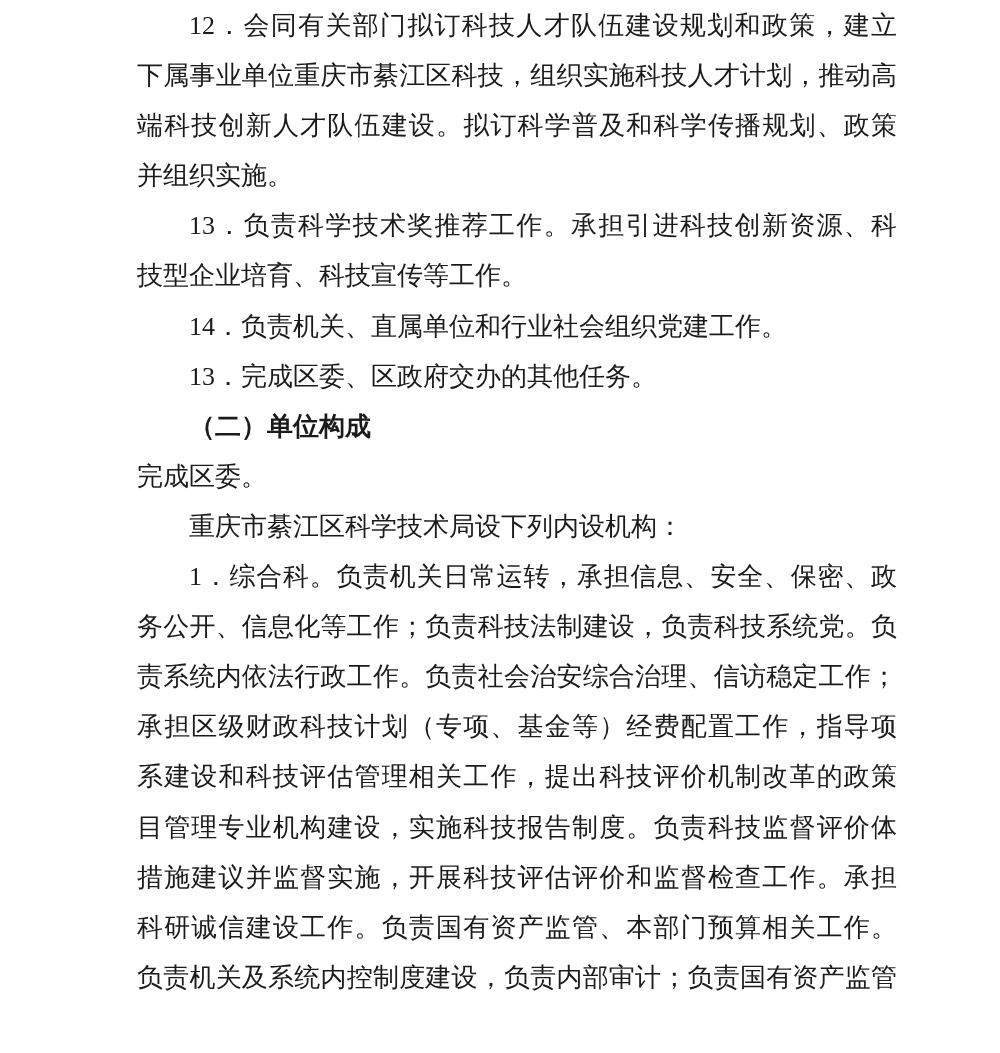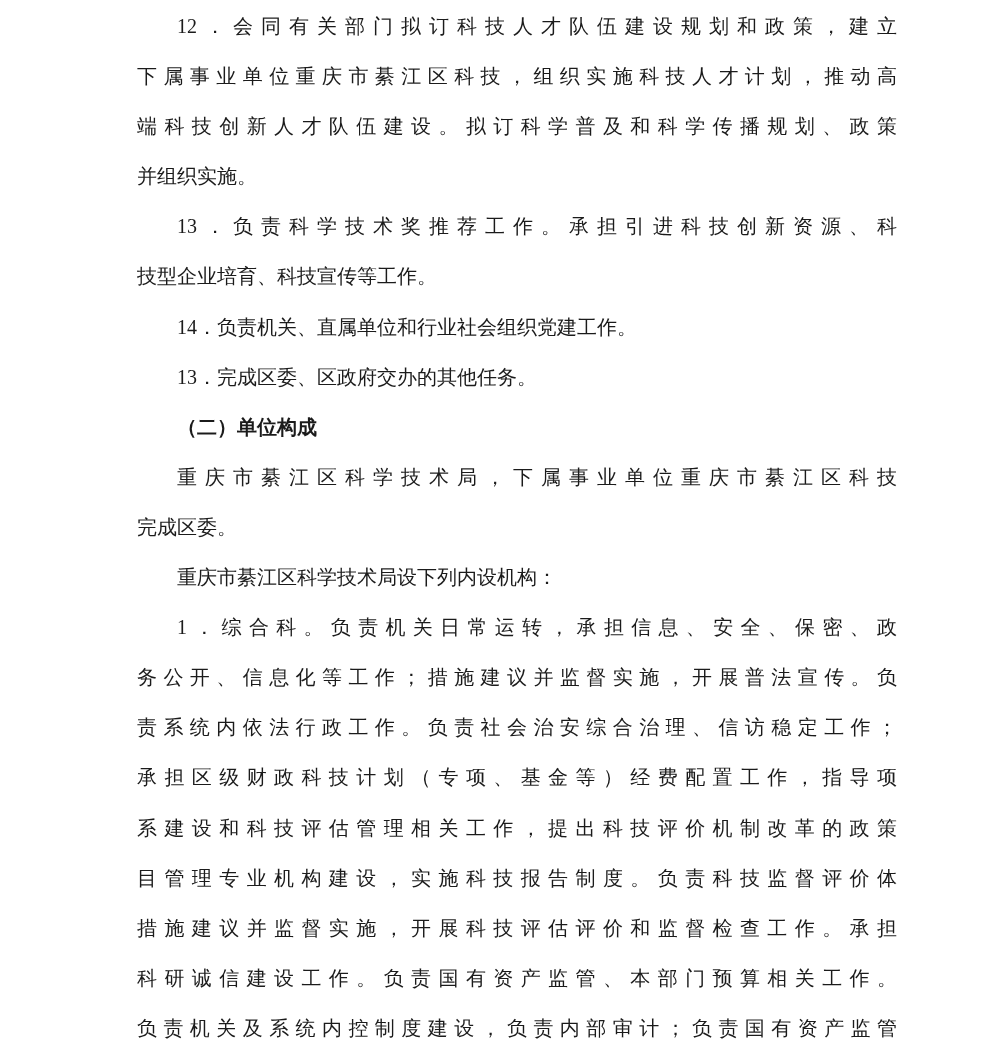--- a/index.html
+++ b/index.html
@@ -10,21 +10,21 @@
     background: #ffffff;
     overflow: hidden;
     font-family: "Liberation Serif", "DejaVu Serif", serif;
   }
   .doc {
     position: absolute;
     left: 137px;
     top: 1px;
     width: 760px;
     color: #1b1b1b;
-    font-size: 20px;
+    font-size: 26px;
     line-height: 50.1px;
     letter-spacing: 0;
     font-family: Liberation Serif, serif;
   }
   .para { margin: 0; }
   .para.heading { font-weight: bold; }
   .line {
     text-align: justify;
     text-justify: inter-character;
   }
@@ -49,29 +49,28 @@
       <div class="para">
         <div class="line indent">14．负责机关、直属单位和行业社会组织党建工作。</div>
       </div>
       <div class="para">
         <div class="line indent">13．完成区委、区政府交办的其他任务。</div>
       </div>
       <div class="para heading">
         <div class="line indent">（二）单位构成</div>
       </div>
       <div class="para">
-        <div class="line full indent">重庆市綦江区科学技术局，下属事业单位重庆市綦江区科技</div>
         <div class="line">完成区委。</div>
       </div>
       <div class="para">
         <div class="line indent">重庆市綦江区科学技术局设下列内设机构：</div>
       </div>
       <div class="para">
         <div class="line full indent">1．综合科。负责机关日常运转，承担信息、安全、保密、政</div>
-        <div class="line full">务公开、信息化等工作；措施建议并监督实施，开展普法宣传。负</div>
+        <div class="line full">务公开、信息化等工作；负责科技法制建设，负责科技系统党。负</div>
         <div class="line full">责系统内依法行政工作。负责社会治安综合治理、信访稳定工作；</div>
         <div class="line full">承担区级财政科技计划（专项、基金等）经费配置工作，指导项</div>
         <div class="line full">系建设和科技评估管理相关工作，提出科技评价机制改革的政策</div>
         <div class="line full">目管理专业机构建设，实施科技报告制度。负责科技监督评价体</div>
         <div class="line full">措施建议并监督实施，开展科技评估评价和监督检查工作。承担</div>
         <div class="line full">科研诚信建设工作。负责国有资产监管、本部门预算相关工作。</div>
         <div class="line full">负责机关及系统内控制度建设，负责内部审计；负责国有资产监管</div>
       </div>
     </div>
 </div>

